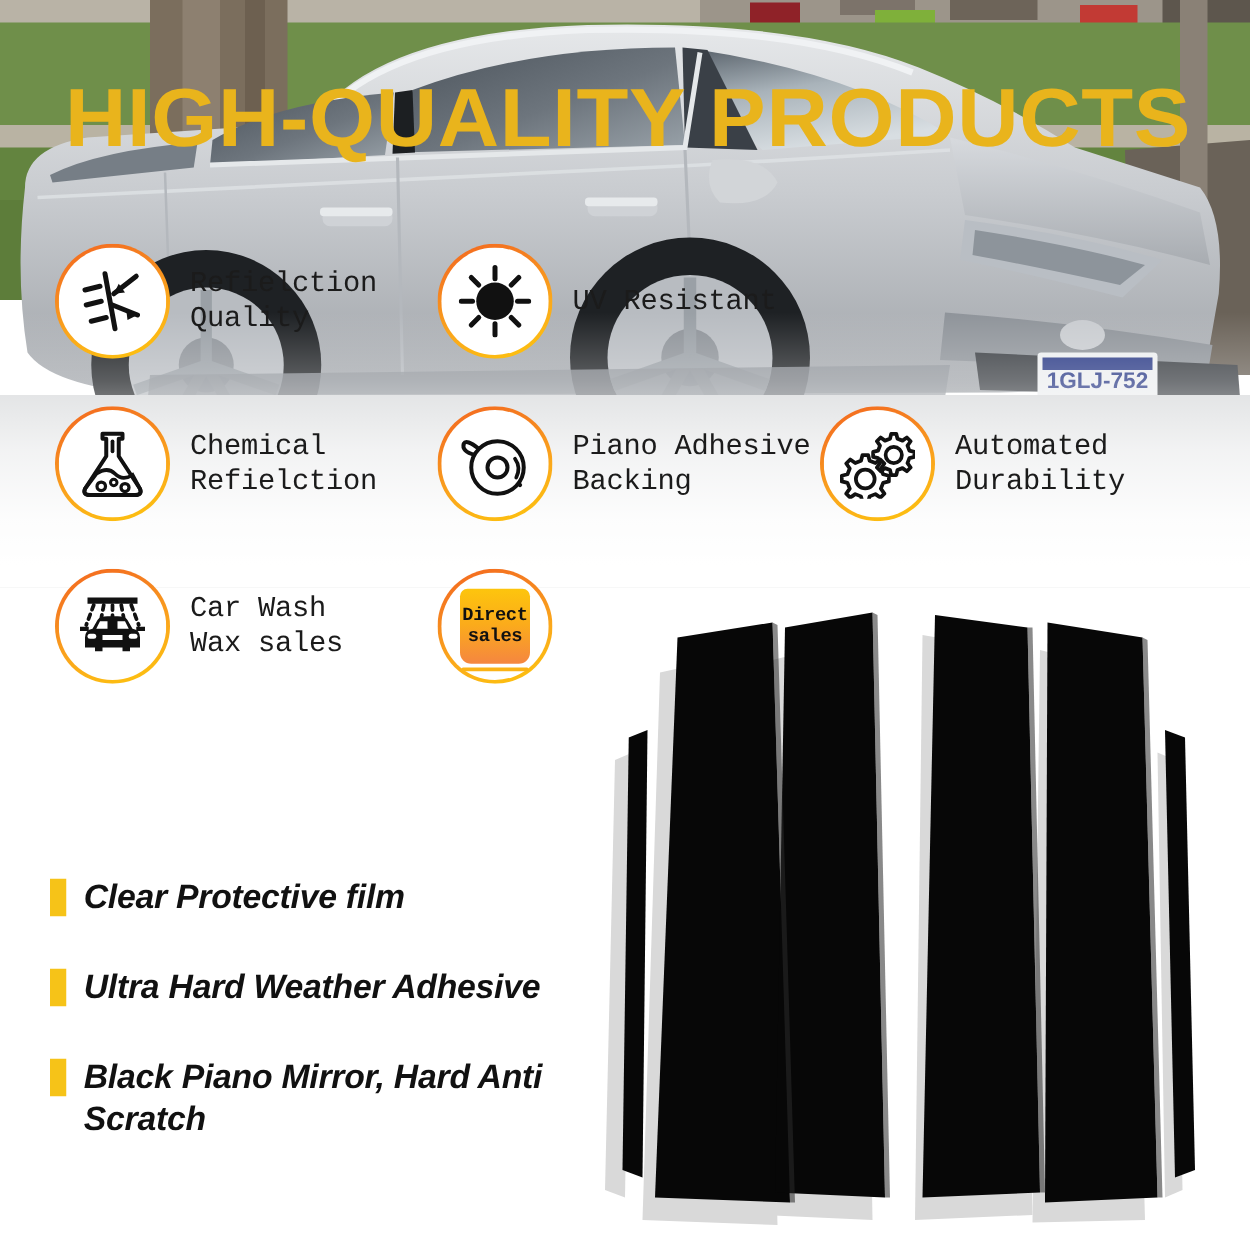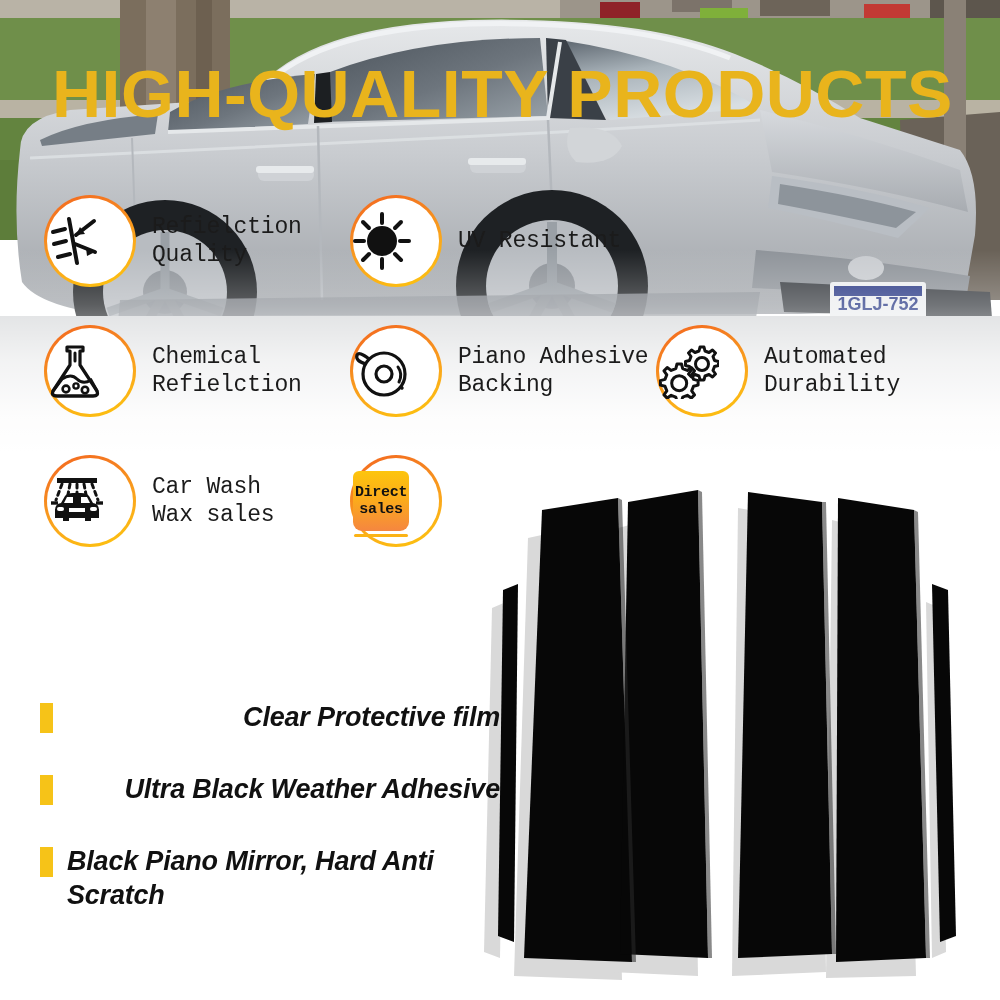--- a/index.html
+++ b/index.html
@@ -75,20 +75,21 @@
     position: relative;
     width: 92px; height: 92px;
     flex: 0 0 92px;
     border-radius: 50%;
     background:
       linear-gradient(#ffffff, #ffffff) padding-box,
       linear-gradient(160deg, #f4661f 0%, #f58220 30%, #fba81b 62%, #fdc60d 100%) border-box;
     border: 3px solid transparent;
     display: flex;
     align-items: center;
+    justify-content: center;
   }
   .feat-circle svg { display: block; }
   .feat-label {
     margin-left: 16px;
     color: #1b1b1b;
     font-size: 23px;
     line-height: 28px;
     font-weight: 400;
     letter-spacing: -0.2px;
     max-width: 195px;
@@ -125,21 +126,20 @@
   
   .bullets {
     position: absolute;
     left: 40px; top: 700px;
     width: 460px;
   }
   .bullet {
     display: flex;
     align-items: flex-start;
     margin-bottom: 38px;
-    justify-content: space-between;
   }
   .bullet-marker {
     flex: 0 0 13px;
     width: 13px; height: 30px;
     background: #f6c318;
     margin-top: 3px;
   }
   .bullet-text {
     margin-left: 14px;
     font-size: 27px;
@@ -485,21 +485,21 @@
     </svg>
   </div>
 
   <div class="bullets">
     <div class="bullet">
       <div class="bullet-marker"></div>
       <div class="bullet-text">Clear Protective film</div>
     </div>
     <div class="bullet">
       <div class="bullet-marker"></div>
-      <div class="bullet-text">Ultra Black Weather Adhesive</div>
+      <div class="bullet-text">Ultra Hard Weather Adhesive</div>
     </div>
     <div class="bullet">
       <div class="bullet-marker"></div>
       <div class="bullet-text">Black Piano Mirror, Hard Anti Scratch</div>
     </div>
   </div>
 
 </div>
 
 </body></html>

